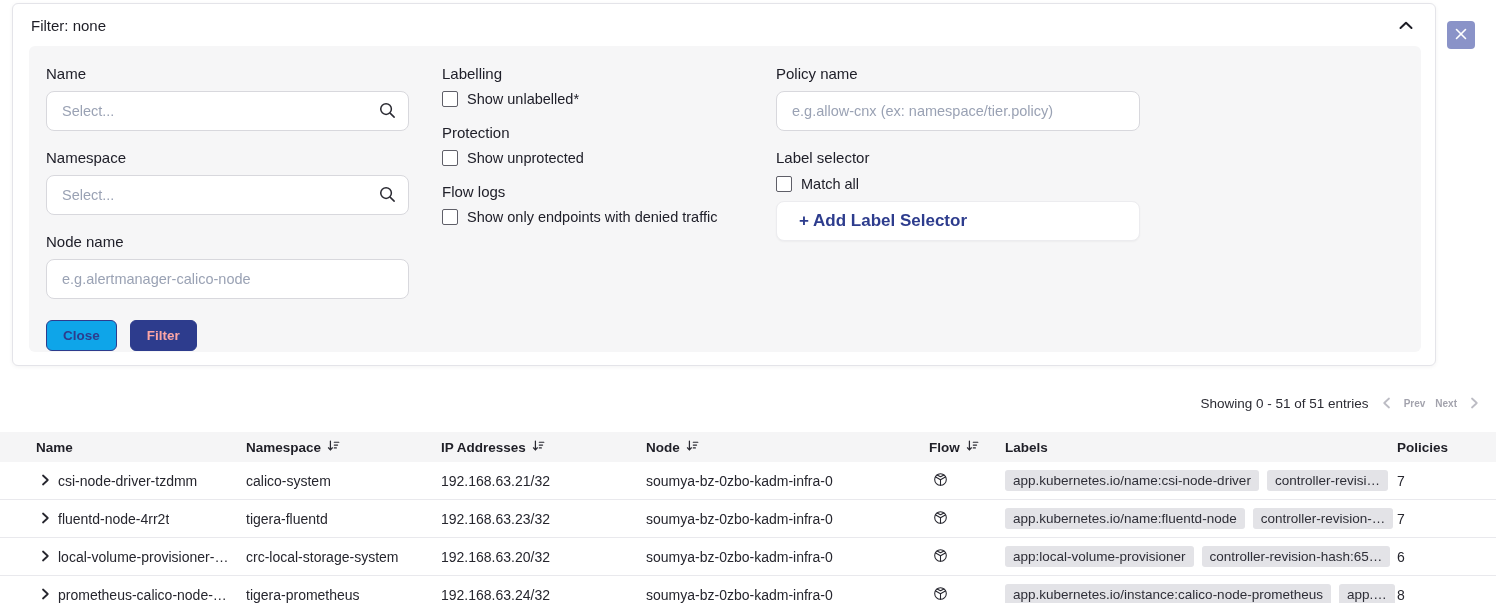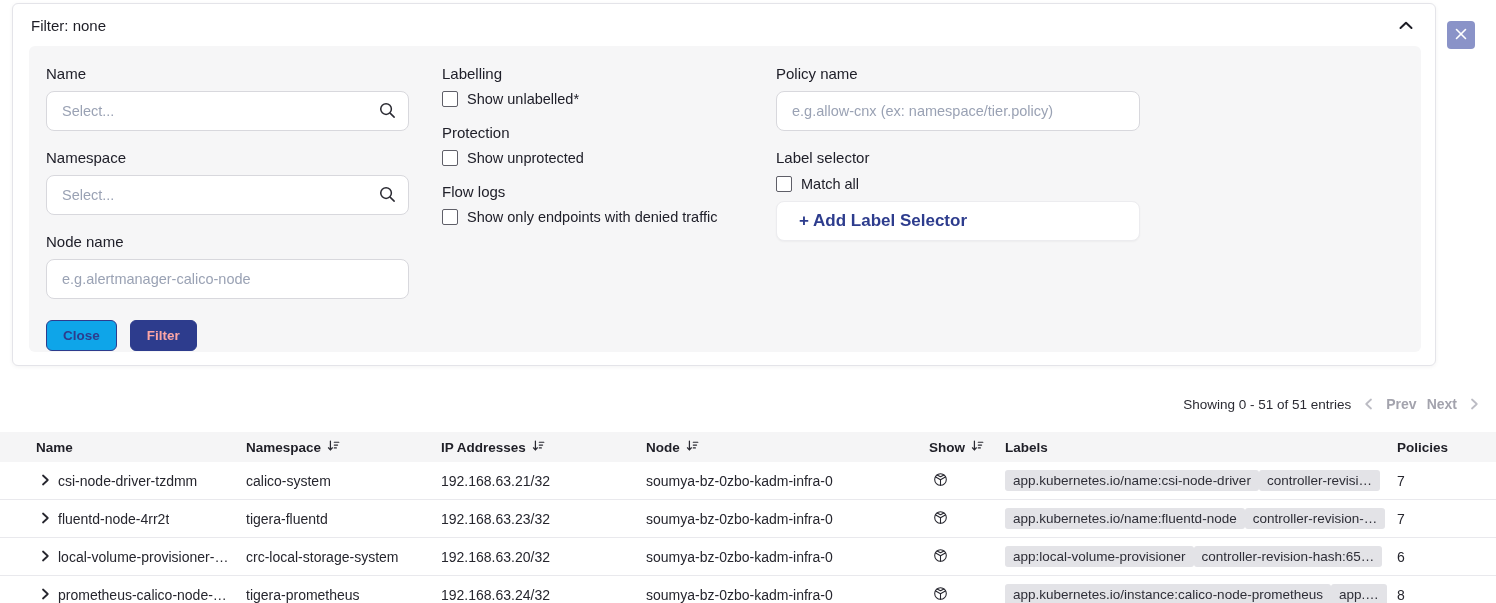--- a/index.html
+++ b/index.html
@@ -43,35 +43,35 @@
 
   
   .panel-x { position:absolute; left:1447px; top:21px; width:28px; height:28px;
     background:#8a93c8; border:none; border-radius:4px; display:flex; align-items:center;
     justify-content:center; cursor:pointer; }
 
   
   .pagination { position:absolute; top:396px; right:16px; display:flex; align-items:center; gap:12px; }
   .pg-summary { font-size:13.5px; color:#2b2b33; }
   .pg-chev { font-size:15px; color:#bcbcc4; cursor:pointer; line-height:1; padding:0 1px; }
-  .pg-link { font-size:14px; font-weight:700; color:#a3a3ad; cursor:pointer; }
+  .pg-link { font-size:10px; font-weight:700; color:#a3a3ad; cursor:pointer; }
   .pg-next { margin-left:-2px; }
 
   
   .table { position:absolute; left:0; top:432px; width:1496px; }
   .trow { display:grid; grid-template-columns:210px 195px 205px 283px 76px 392px 1fr;
     padding-left:36px; align-items:center; }
   .thead { height:30px; background:#f5f5f6; font-size:13.5px; font-weight:700; color:#1f1f27; }
   .th { display:flex; align-items:center; gap:6px; }
   .tbody-row { height:38px; background:#fff; border-bottom:1px solid #e9e9ed; font-size:14px; color:#26262e; }
   .cell-name { display:flex; align-items:center; }
   .expander { background:none; border:none; cursor:pointer; padding:0; margin:2px 8px 0 5px;
     display:flex; align-items:center; }
   .cell-type { padding-left:4px; display:flex; align-items:center; }
-  .cell-labels { display:flex; align-items:flex-end; overflow:hidden; }
+  .cell-labels { display:flex; align-items:flex-end; gap:8px; overflow:hidden; }
   .badge { background:#e3e3e7; color:#2e2e37; font-size:13.5px; padding:3px 8px;
     border-radius:3px; white-space:nowrap; }
   .cell-txt { white-space:nowrap; overflow:hidden; }
 </style>
 </head>
 <body>
 
 <div class="filter-panel">
   <div class="panel-header">
     <span>Filter: none</span>
@@ -212,21 +212,21 @@
       <span>Node</span>
       <span><svg width="13" height="13" viewBox="0 0 16 16" fill="none" stroke="#2a2a32" stroke-width="1.5" stroke-linecap="round">
             <line x1="4.2" y1="2.5" x2="4.2" y2="13"></line>
             <polyline points="1.8,10.8 4.2,13.4 6.6,10.8"></polyline>
             <line x1="9" y1="4" x2="14.5" y2="4"></line>
             <line x1="9" y1="7.5" x2="13" y2="7.5"></line>
             <line x1="9" y1="11" x2="11.5" y2="11"></line>
           </svg></span>
     </div>
     <div class="th">
-      <span>Show</span>
+      <span>Flow</span>
       <span><svg width="13" height="13" viewBox="0 0 16 16" fill="none" stroke="#2a2a32" stroke-width="1.5" stroke-linecap="round">
             <line x1="4.2" y1="2.5" x2="4.2" y2="13"></line>
             <polyline points="1.8,10.8 4.2,13.4 6.6,10.8"></polyline>
             <line x1="9" y1="4" x2="14.5" y2="4"></line>
             <line x1="9" y1="7.5" x2="13" y2="7.5"></line>
             <line x1="9" y1="11" x2="11.5" y2="11"></line>
           </svg></span>
     </div>
     <div class="th">
       <span>Labels</span>

